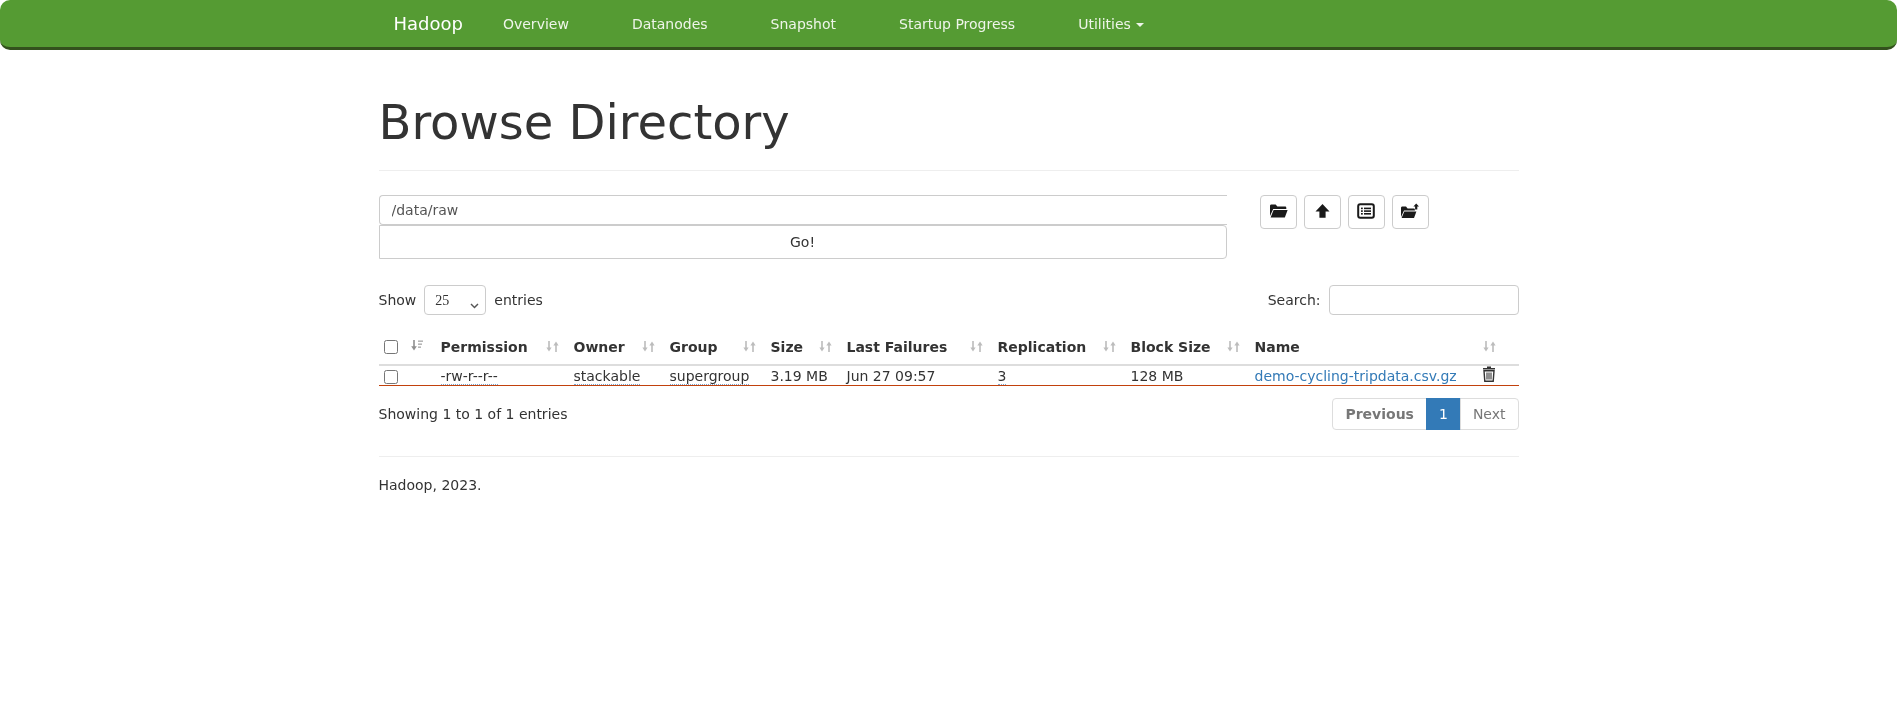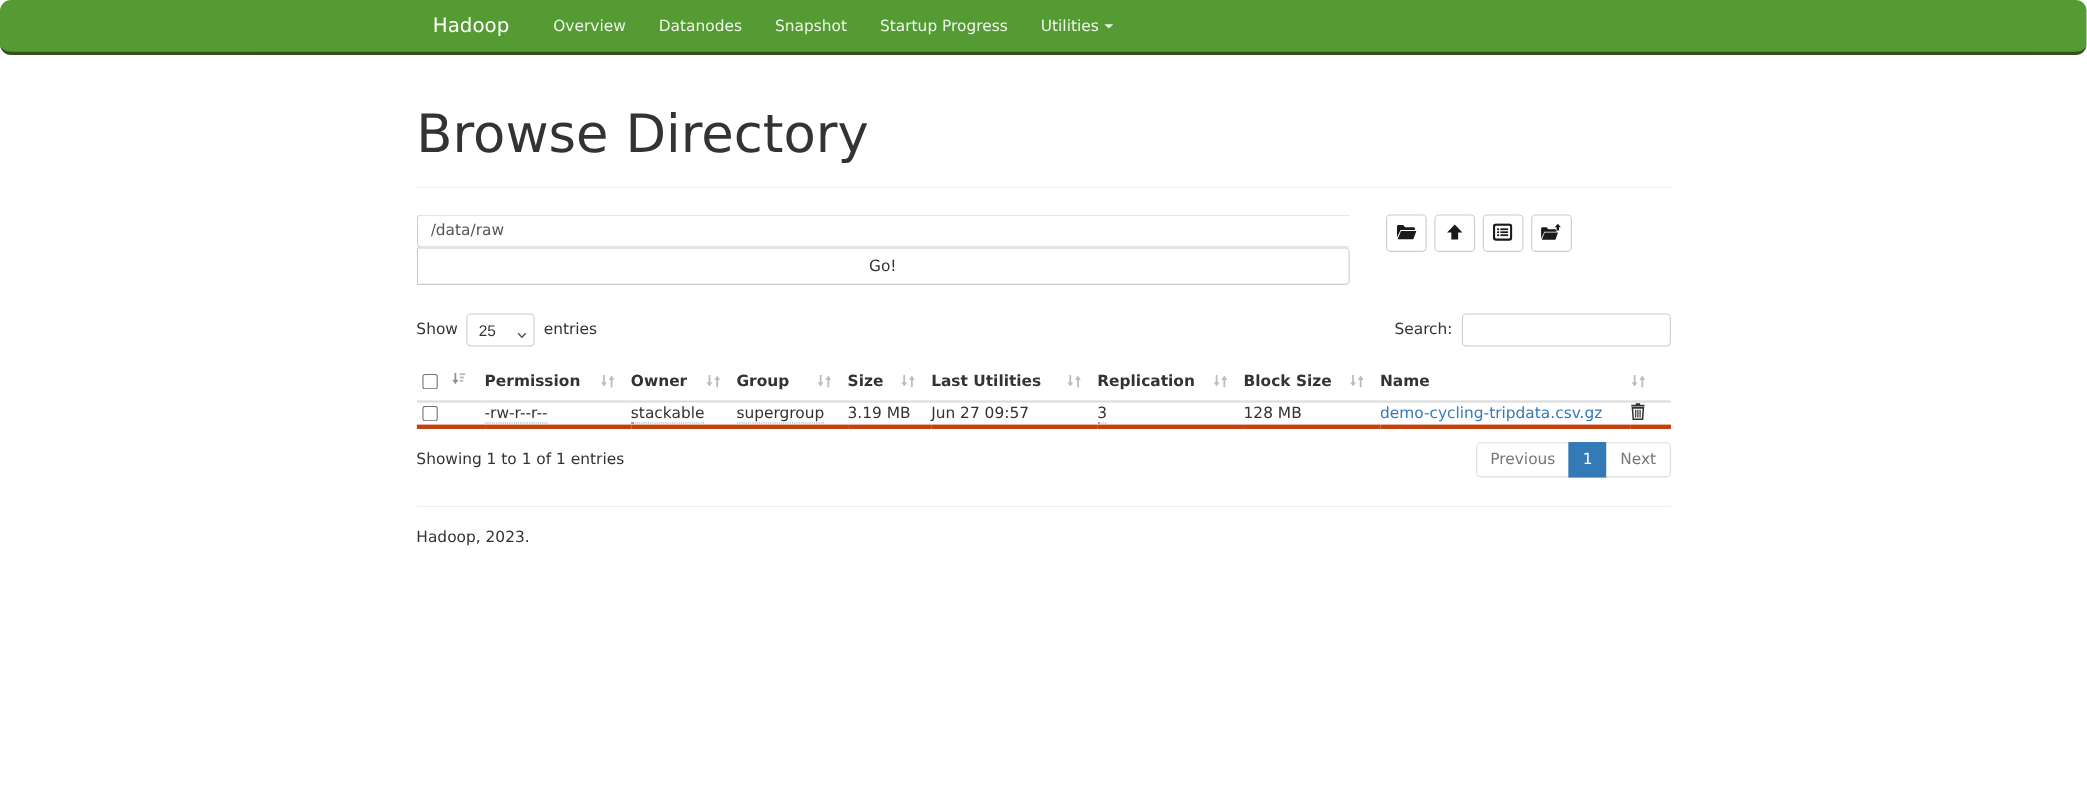--- a/index.html
+++ b/index.html
@@ -15,21 +15,21 @@
     height: 50px; background: #559b33;
     border-bottom: 3px solid #33511d;
     display: flex; align-items: stretch; border-radius: 10px;
   }
   .navbar .container { display: flex; align-items: stretch; }
   .container { width: 1170px; margin: 0 auto; padding: 0 15px; }
   .navbar-brand {
     color: #fff; font-size: 18px; line-height: 47px; padding: 0 15px;
     text-decoration: none; cursor: pointer;
   }
-  .navbar-nav { display: flex; list-style: none; margin: 0 0 0 10px; padding: 0; }
+  .navbar-nav { display: flex; list-style: none; margin: 0 0 0 10px; padding: 0; gap: 33px; }
   .navbar-nav a {
     display: block; color: #eef5e9; text-decoration: none; cursor: pointer;
     padding: 14px 15px 13px; font-size: 14px; line-height: 20px;
   }
   .caret {
     display: inline-block; width: 0; height: 0; margin-left: 5px; vertical-align: middle;
     border-top: 4px solid #eef5e9; border-right: 4px solid transparent; border-left: 4px solid transparent;
   }
 
   
@@ -57,52 +57,52 @@
   }
 
   
   .controls-row { display: flex; justify-content: space-between; align-items: center; margin-top: 26px; }
   .length-wrap { display: inline-flex; align-items: center; gap: 8px; color: #333; }
   .select-wrap { position: relative; display: inline-block; }
   .length-select {
     appearance: none; -webkit-appearance: none;
     width: 62px; height: 30px; padding: 4px 22px 4px 10px; font-size: 14px; color: #333;
     border: 1px solid #ccc; border-radius: 4px; background: #fff; outline: none;
-    font-family: Liberation Sans, sans-serif;
+    font-family: Liberation Serif, serif;
   }
   .select-chevron { position: absolute; right: 7px; top: 11px; pointer-events: none; }
   .search-wrap { display: inline-flex; align-items: center; gap: 8px; }
   .search-input {
     width: 190px; height: 30px; padding: 4px 10px; font-size: 14px; color: #333;
     border: 1px solid #ccc; border-radius: 4px; outline: none;
     font-family: "DejaVu Sans", sans-serif;
   }
 
   
   table.listing { width: 100%; border-collapse: collapse; table-layout: fixed; margin-top: 14px; }
   .listing th {
     text-align: left; font-weight: bold; color: #333; padding: 9px 0;
     border-bottom: 2px solid #ddd; position: relative; cursor: pointer; font-size: 14px;
   }
-  .listing td { padding: 0 0; border-bottom: 4px solid #c2410c; font-size: 14px; color: #333; }
+  .listing td { padding: 0 0; border-bottom: 1px solid #c2410c; font-size: 14px; color: #333; }
   .sort-icon { position: absolute; right: 14px; top: 11px; }
   .editable { border-bottom: 1px dotted #7aa4cc; cursor: pointer; }
   .file-link { color: #337ab7; text-decoration: none; cursor: pointer; }
   .trash-btn { background: none; border: none; padding: 0; cursor: pointer; }
   input[type="checkbox"] { width: 14px; height: 14px; margin: 0 8px 0 5px; vertical-align: middle; cursor: pointer; }
 
   
   .info-row { display: flex; justify-content: space-between; align-items: center; margin-top: 12px; }
   .dt-info { color: #333; }
   .pagination { display: flex; list-style: none; margin: 0; padding: 0; }
   .pagination li a {
     display: block; padding: 7px 12px; border: 1px solid #ddd; margin-left: -1px;
     color: #777; background: #fff; text-decoration: none; cursor: pointer; font-size: 14px;
   }
-  .pagination li:first-child a { border-radius: 4px 0 0 4px; margin-left: 0; }
+  .pagination li:first-child a { border-radius: 4px 0 0 4px; margin-left: 0; font-weight: bold; }
   .pagination li:last-child a { border-radius: 0 4px 4px 0; }
   .pagination li.active a { background: #337ab7; border-color: #337ab7; color: #fff; }
 
   .page-footer { margin-top: 16px; color: #333; }
   .footer-hr { margin-top: 26px; }
 </style>
 </head>
 <body>
 
 <nav class="navbar">
@@ -267,21 +267,21 @@
           <span class="sort-icon">
             <svg width="15" height="13" viewBox="0 0 15 13">
                 <path d="M4 1 v8" stroke="#bcbcbc" stroke-width="1.6"></path>
                 <path d="M1.4 7.4 L4 11.4 L6.6 7.4 Z" fill="#bcbcbc"></path>
                 <path d="M11 12 v-8" stroke="#bcbcbc" stroke-width="1.6"></path>
                 <path d="M8.4 5.4 L11 1.4 L13.6 5.4 Z" fill="#bcbcbc"></path>
               </svg>
           </span>
         </th>
         <th>
-          <span>Last Utilities</span>
+          <span>Last Failures</span>
           <span class="sort-icon">
             <svg width="15" height="13" viewBox="0 0 15 13">
                 <path d="M4 1 v8" stroke="#bcbcbc" stroke-width="1.6"></path>
                 <path d="M1.4 7.4 L4 11.4 L6.6 7.4 Z" fill="#bcbcbc"></path>
                 <path d="M11 12 v-8" stroke="#bcbcbc" stroke-width="1.6"></path>
                 <path d="M8.4 5.4 L11 1.4 L13.6 5.4 Z" fill="#bcbcbc"></path>
               </svg>
           </span>
         </th>
         <th>

